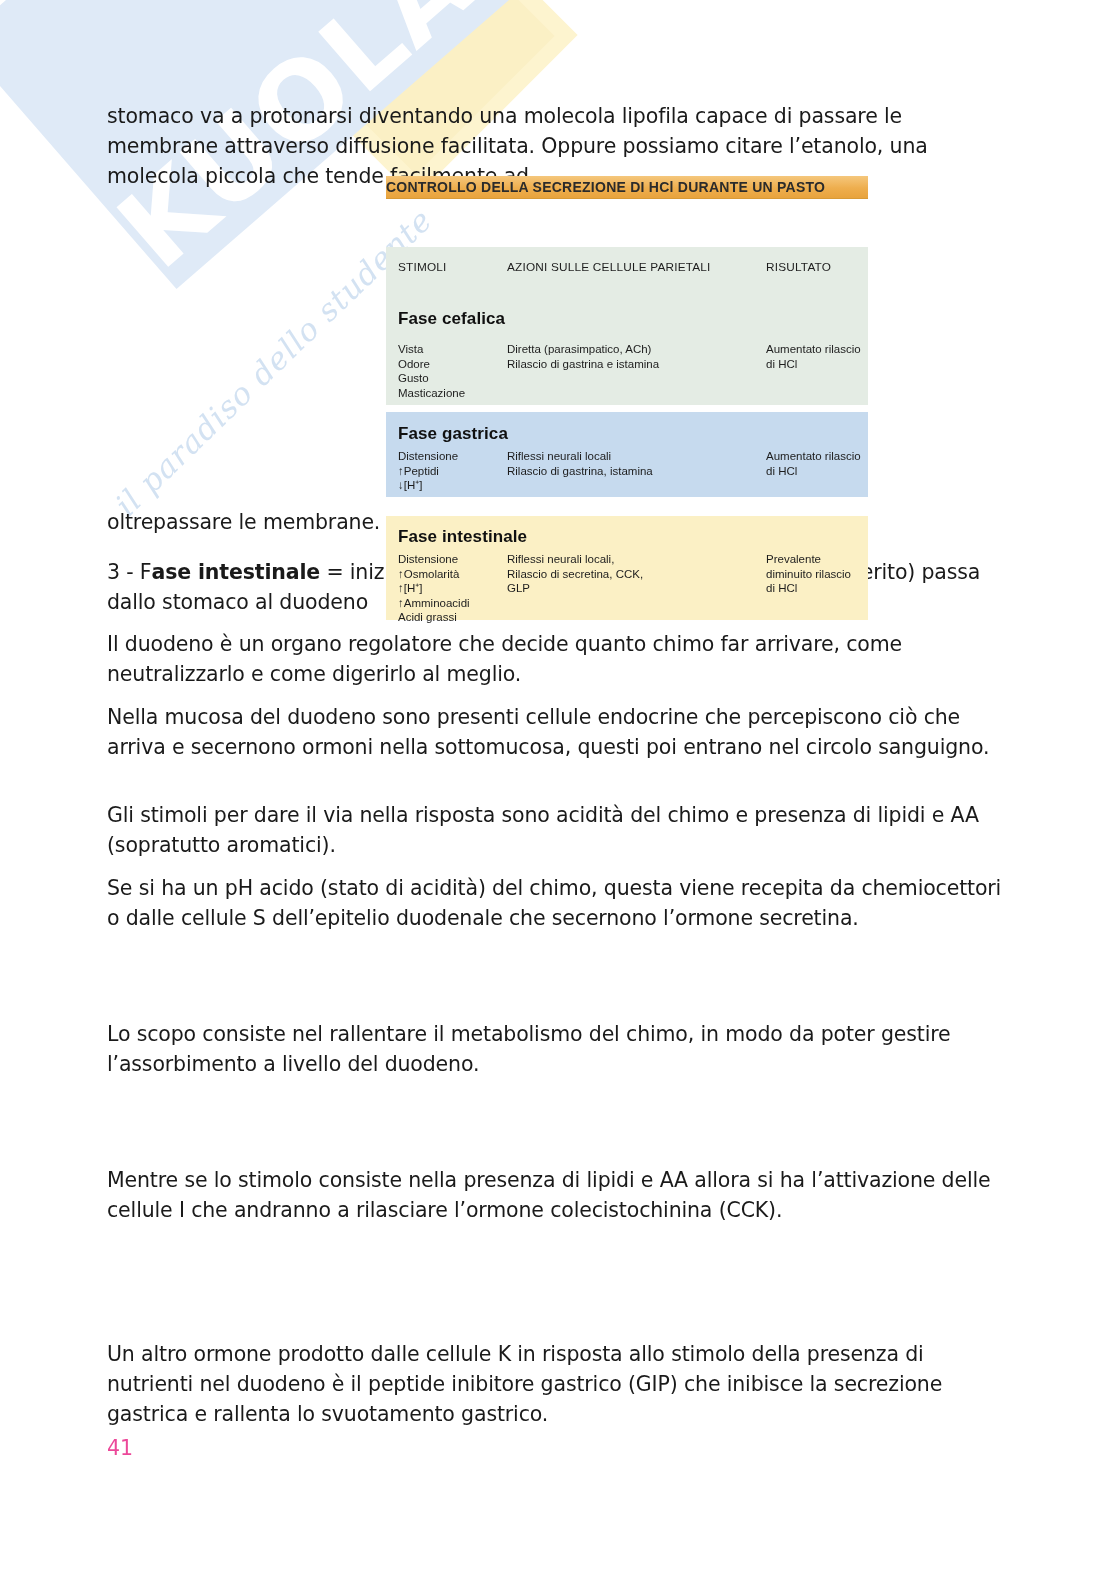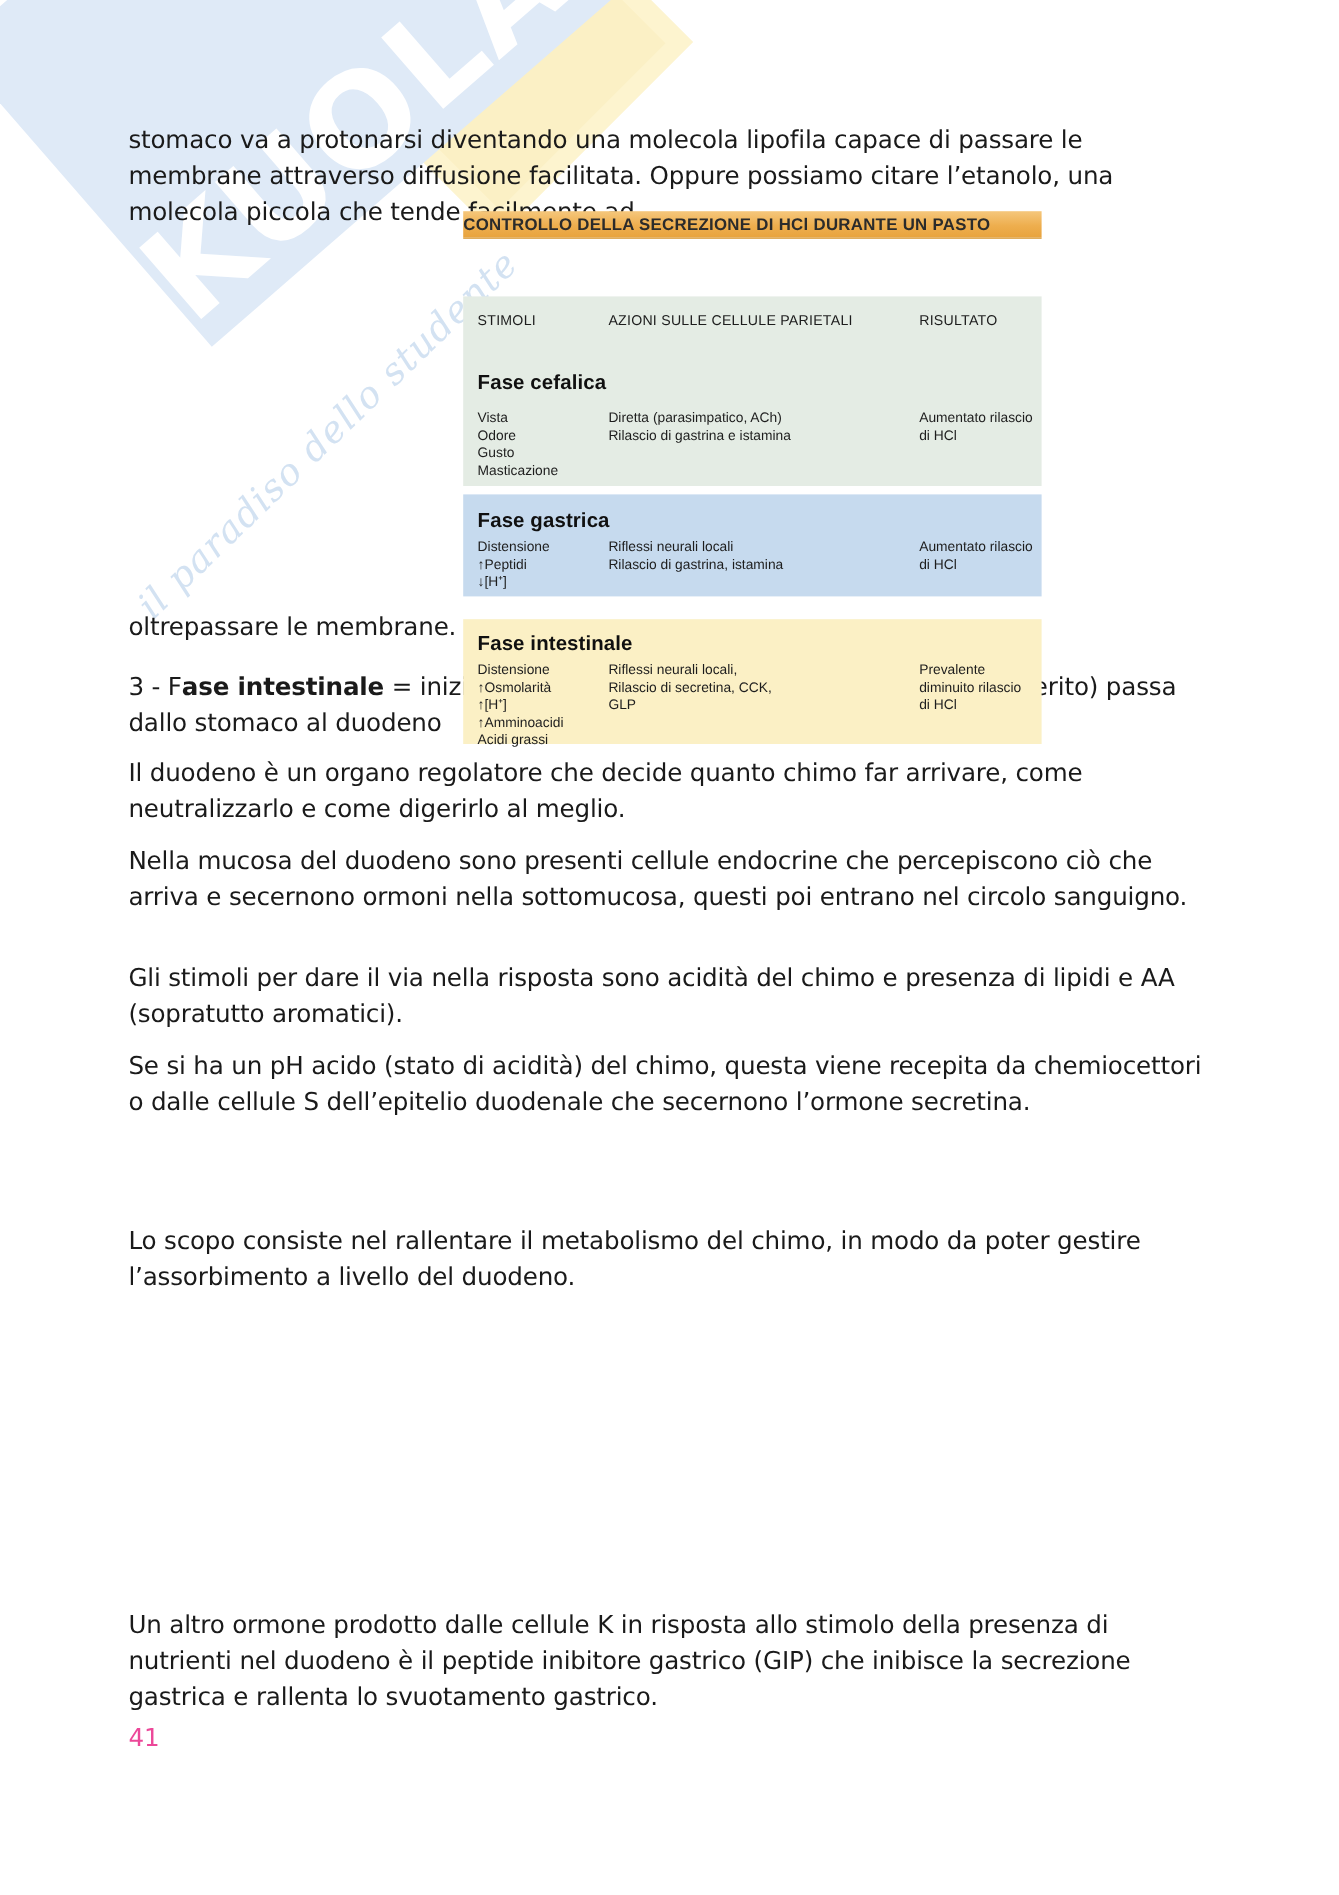--- a/index.html
+++ b/index.html
@@ -187,20 +187,21 @@
 
     <div class="para" style="top:507px">oltrepassare le membrane.</div>
 
     <div class="para" style="top:557px"><span>3 - F</span><b>ase intestinale</b><span> = inizia quando il chimo (contenuto gastrico semidigerito) passa dallo stomaco al duodeno</span></div>
 
     <div class="para" style="top:629px">Il duodeno è un organo regolatore che decide quanto chimo far arrivare, come neutralizzarlo e come digerirlo al meglio.</div>
     <div class="para" style="top:702px">Nella mucosa del duodeno sono presenti cellule endocrine che percepiscono ciò che arriva e secernono ormoni nella sottomucosa, questi poi entrano nel circolo sanguigno.</div>
     <div class="para" style="top:800px">Gli stimoli per dare il via nella risposta sono acidità del chimo e presenza di lipidi e AA (sopratutto aromatici).</div>
     <div class="para" style="top:873px">Se si ha un pH acido (stato di acidità) del chimo, questa viene recepita da chemiocettori o dalle cellule S dell’epitelio duodenale che secernono l’ormone secretina.</div>
     <div class="para" style="top:1019px">Lo scopo consiste nel rallentare il metabolismo del chimo, in modo da poter gestire l’assorbimento a livello del duodeno.</div>
+    <div class="para" style="top:1165px">Mentre se lo stimolo consiste nella presenza di lipidi e AA allora si ha l’attivazione delle cellule I che andranno a rilasciare l’ormone colecistochinina (CCK).</div>
     <div class="para" style="top:1339px">Un altro ormone prodotto dalle cellule K in risposta allo stimolo della presenza di nutrienti nel duodeno è il peptide inibitore gastrico (GIP) che inibisce la secrezione gastrica e rallenta lo svuotamento gastrico.</div>
 
     <div class="page-number">41</div>
   </div>
 
   <div class="figure">
 
     <div class="fig-title">CONTROLLO DELLA SECREZIONE DI HCl DURANTE UN PASTO</div>
 
     <div class="fig-colhead">

